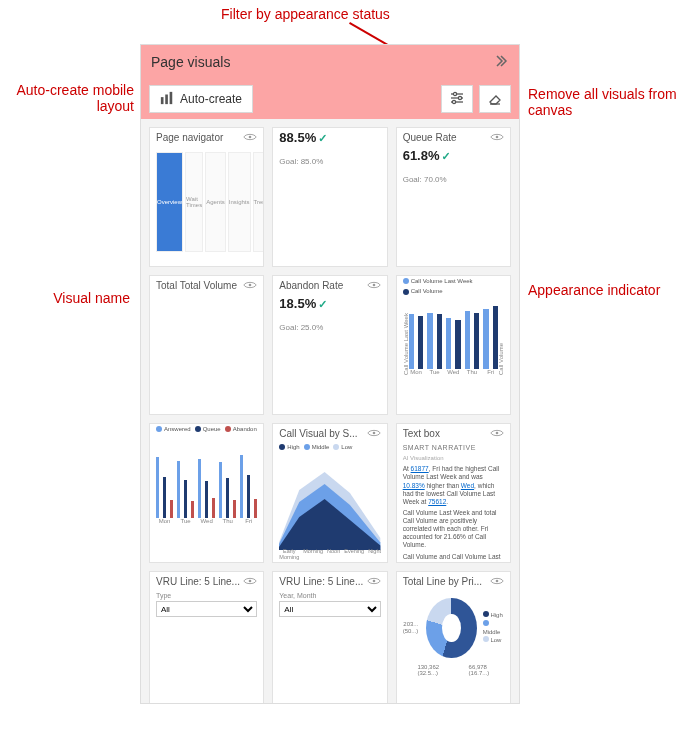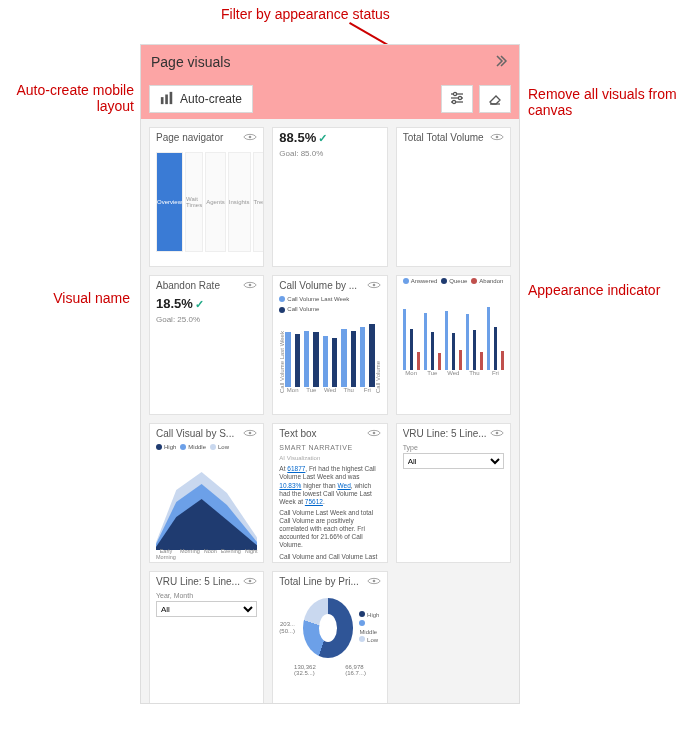--- a/index.html
+++ b/index.html
@@ -71,21 +71,21 @@
     display: flex; align-items: flex-start;
     padding: 4px 6px 2px 6px;
     font-size: 10px; color: #555;
   }
   .card-head .name { flex: 1; white-space: nowrap; overflow: hidden; text-overflow: ellipsis; }
   .eye { width: 14px; height: 10px; flex: none; }
   .card-body { flex: 1; padding: 2px 6px 6px 6px; overflow: hidden; position: relative; }
 
   .kpi-val { font-size: 13px; font-weight: 600; color: #222; }
   .kpi-val .chk { color: #2a8; font-size: 11px; margin-left: 2px; }
-  .kpi-goal { font-size: 8px; color: #888; margin-top: 4px; }
+  .kpi-goal { font-size: 8px; color: #888; margin-top: 12px; }
 
   
   .navset { display: flex; gap: 2px; height: 100px; margin-top: 4px; }
   .navitem {
     flex: 1; background: #fafafa; border: 1px solid #eee;
     display: flex; align-items: center; justify-content: center;
     color: #999; font-size: 6px;
     writing-mode: horizontal-tb;
   }
   .navitem.sel { background: #3a7bd5; color: #fff; }
@@ -201,20 +201,33 @@
       </div>
     </div>
 
     <div class="card">
       <div class="card-body">
         <div class="kpi-val"><span>88.5%</span><span class="chk">✓</span></div>
         <div class="kpi-goal">Goal: 85.0%</div>
       </div>
     </div>
 
+    <div class="card">
+      <div class="card-head">
+          <span class="name">Queue Rate</span>
+        <span><svg class="eye" viewBox="0 0 16 10">
+              <path d="M1 5c2-4 12-4 14 0-2 4-12 4-14 0z" fill="none" stroke="#999"></path>
+              <circle cx="8" cy="5" r="1.5" fill="#999"></circle>
+            </svg></span>
+        </div>
+      <div class="card-body">
+        <div class="kpi-val"><span>61.8%</span><span class="chk">✓</span></div>
+        <div class="kpi-goal">Goal: 70.0%</div>
+      </div>
+    </div>
 
     <div class="card">
       <div class="card-head">
           <span class="name">Total Total Volume</span>
         <span><svg class="eye" viewBox="0 0 16 10">
               <path d="M1 5c2-4 12-4 14 0-2 4-12 4-14 0z" fill="none" stroke="#999"></path>
               <circle cx="8" cy="5" r="1.5" fill="#999"></circle>
             </svg></span>
         </div>
     </div>
@@ -227,27 +240,20 @@
               <circle cx="8" cy="5" r="1.5" fill="#999"></circle>
             </svg></span>
         </div>
       <div class="card-body">
         <div class="kpi-val"><span>18.5%</span><span class="chk">✓</span></div>
         <div class="kpi-goal">Goal: 25.0%</div>
       </div>
     </div>
 
     <div class="card">
-      <div class="card-head">
-          <span class="name">Call Volume by ...</span>
-        <span><svg class="eye" viewBox="0 0 16 10">
-              <path d="M1 5c2-4 12-4 14 0-2 4-12 4-14 0z" fill="none" stroke="#999"></path>
-              <circle cx="8" cy="5" r="1.5" fill="#999"></circle>
-            </svg></span>
-        </div>
       <div class="card-body">
         <div class="legend">
           <span><i style="background:#6ca0e8"></i><span>Call Volume Last Week</span></span>
           <span><i style="background:#1f3b70"></i><span>Call Volume</span></span>
         </div>
         <div style="display:flex;align-items:stretch;">
           <span style="writing-mode:vertical-rl;transform:rotate(180deg);font-size:6px;color:#888;">Call Volume Last Week</span>
           <div style="flex:1">
             <div class="bars" style="height:70px;margin-top:4px;">
               <div class="bar" style="height:78%"></div>

